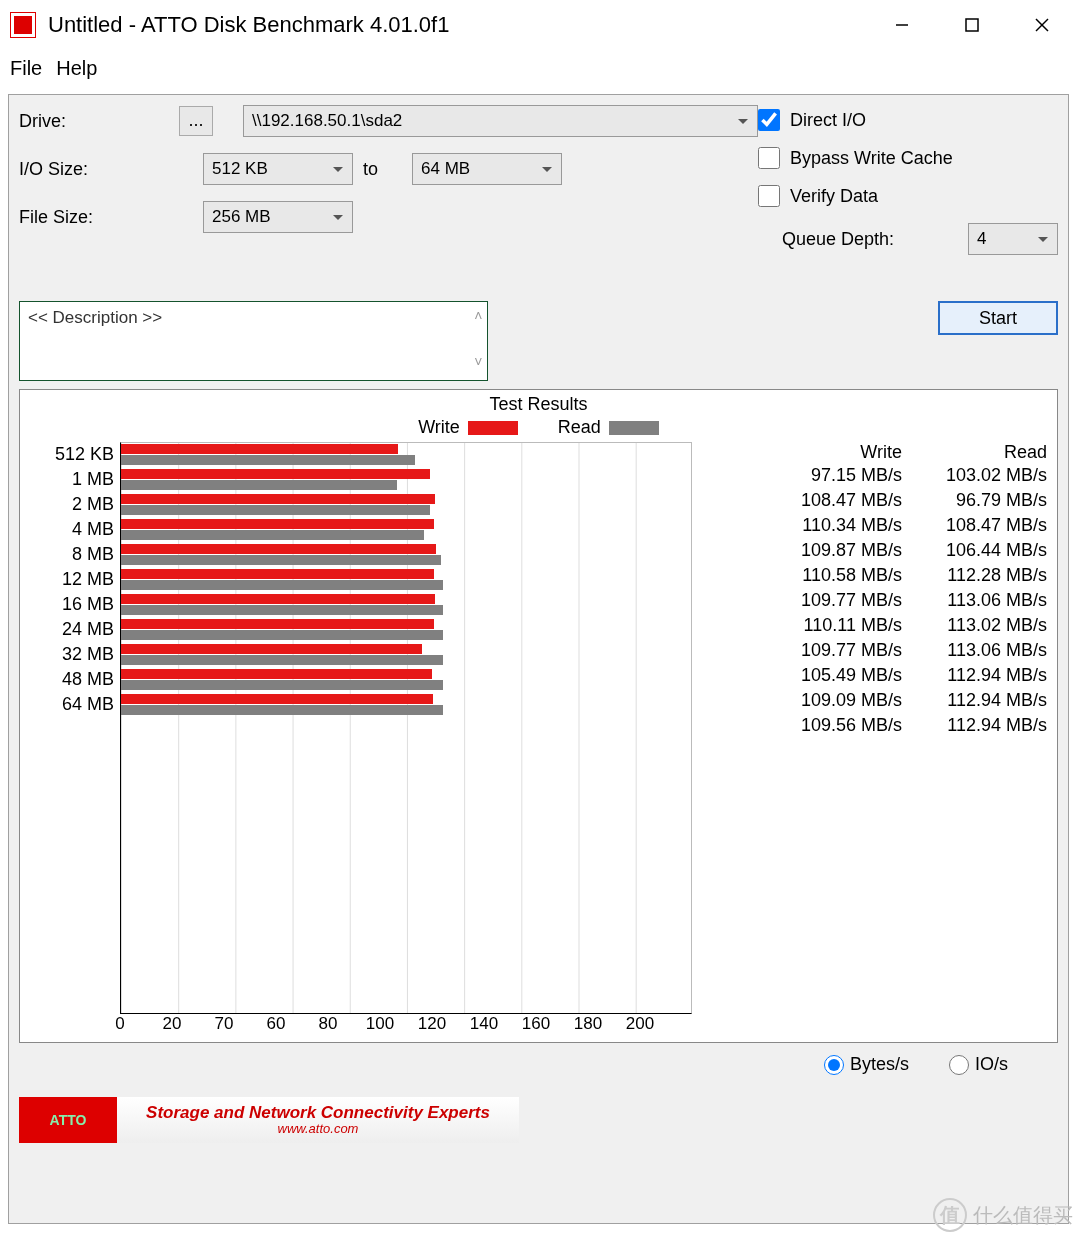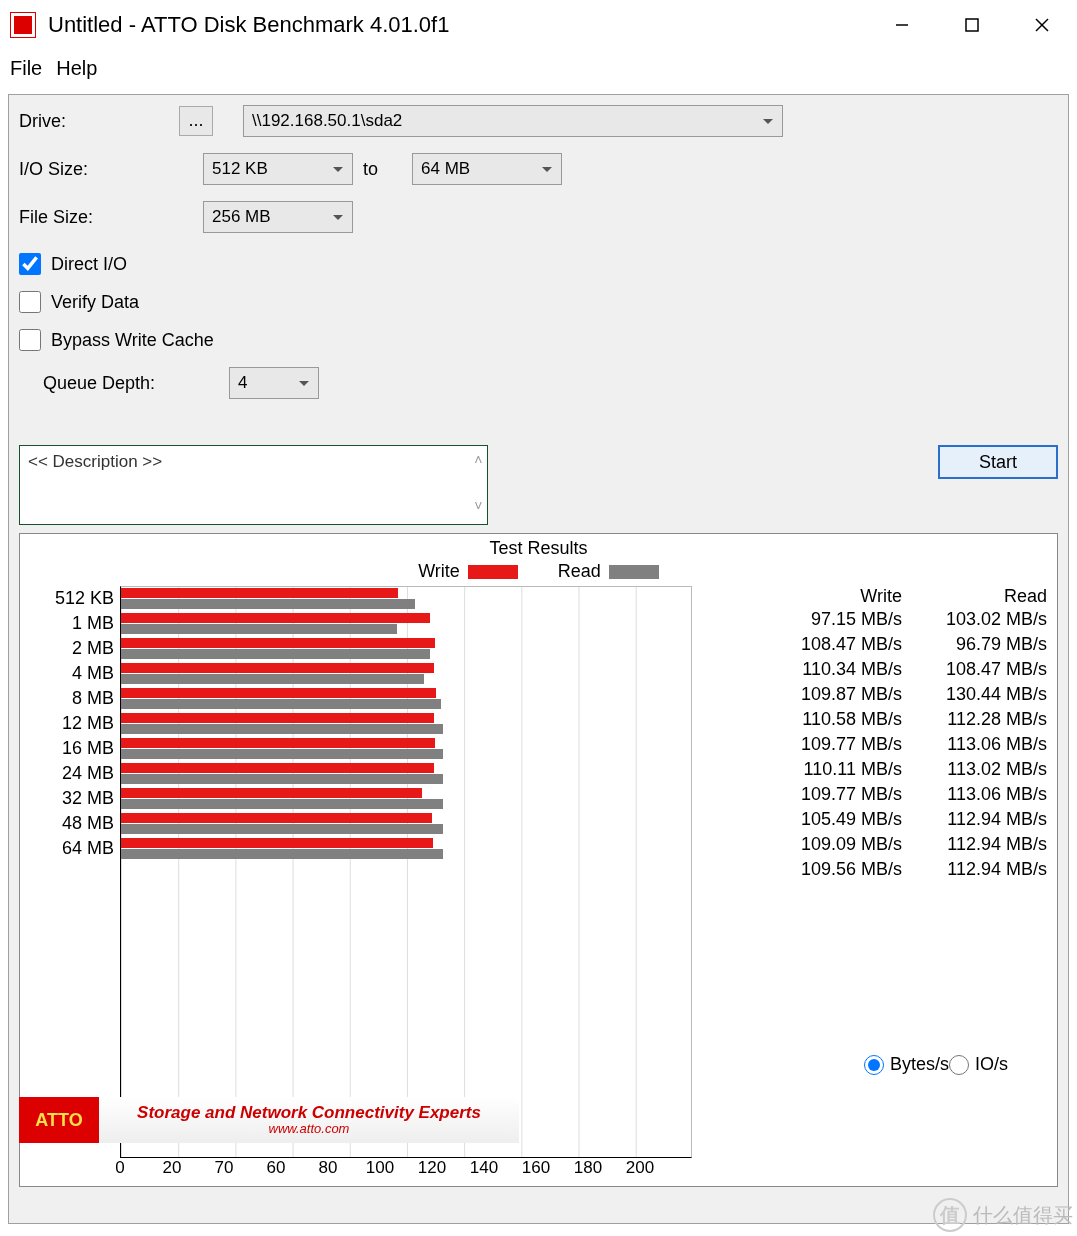--- a/index.html
+++ b/index.html
@@ -9,21 +9,21 @@
 .titlebar .icon { width: 26px; height: 26px; background: #fff; border: 1px solid #d00; display: flex; align-items: center; justify-content: center; margin-right: 12px; }
 .titlebar .icon-inner { width: 18px; height: 18px; background: #d00; }
 .titlebar .title { font-size: 22px; flex: 1; }
 .winbtn { width: 70px; height: 50px; display: flex; align-items: center; justify-content: center; font-size: 18px; }
 .winbtn svg { width: 16px; height: 16px; }
 
 .menubar { height: 36px; display: flex; align-items: center; padding: 0 10px; font-size: 20px; gap: 14px; }
 
 .content { border: 1px solid #a0a0a0; margin: 8px; padding: 10px 10px 10px 10px; background: #f0f0f0; position: relative; height: 1130px; }
 
-.form-area { display: flex; flex-direction: column; }
+.form-area { display: flex; }
 .form-left { flex: 1; }
 .form-right { width: 300px; padding-top: 4px; }
 
 .row { display: flex; align-items: center; margin-bottom: 16px; }
 .lab { width: 160px; font-size: 18px; }
 .btn-small { width: 34px; height: 30px; border: 1px solid #aaa; background: #e8e8e8; text-align: center; line-height: 26px; margin-right: 6px; }
 select, .select-fake { height: 32px; border: 1px solid #999; background: #e8e8e8; font-size: 17px; padding: 0 30px 0 8px; appearance: none; position: relative; display: inline-flex; align-items: center; }
 .select-wrap { position: relative; display: inline-block; margin-left: 24px; }
 .select-wrap::after { content: ""; position: absolute; right: 10px; top: 50%; margin-top: -2px; border: 5px solid transparent; border-top-color: #555; pointer-events: none; }
 .to-lab { margin: 0 10px; }
@@ -54,25 +54,25 @@
 .xaxis { display: flex; width: 572px; margin-left: 100px; font-size: 17px; }
 .xaxis div { width: 57.2px; text-align: center; transform: translateX(-50%); }
 .xaxis-lab { text-align: center; width: 572px; margin-left: 100px; font-size: 18px; margin-top:2px;}
 
 .results-col { width: 290px; margin-left: auto; font-size: 18px; }
 .results-head { display: flex; }
 .results-head div { flex: 1; text-align: right; padding-right: 10px; }
 .res-row { display: flex; height: 25px; align-items: center; justify-content: flex-end; }
 .res-row div { flex: 1; text-align: right; padding-right: 10px; white-space: nowrap; }
 
-.bottom-radios { position: absolute; bottom: 148px; right: 60px; display: flex; font-size: 18px; align-items:center;}
+.bottom-radios { position: absolute; bottom: 148px; right: 60px; display: flex; gap: 40px; font-size: 18px; align-items:center;}
 .bottom-radios input { width:20px; height:20px; margin-right:6px; vertical-align:middle;}
 
 .banner { position: absolute; left: 10px; bottom: 80px; width: 500px; height: 46px; border: 0; background: linear-gradient(#fff,#eee); display: flex; align-items: center; }
-.banner .bl { width: 80px; height: 100%; background: #d00; color:#fde047; display:flex;align-items:center;justify-content:center; font-weight:bold; font-size:18px;}
+.banner .bl { width: 98px; height: 100%; background: #d00; color:#86efac; display:flex;align-items:center;justify-content:center; font-weight:bold; font-size:14px;}
 .banner .bt { flex:1; text-align:center; color:#c00; font-weight:bold; font-style:italic; font-size:17px; line-height:1.1;}
 .banner .bt small{display:block; font-size:13px; font-weight:normal;}
 
 .watermark { position: absolute; right: 4px; bottom: 4px; color: #bbb; font-size: 20px; display:flex; align-items:center; gap:6px;}
 .watermark .wm-icon{ width:34px;height:34px;border:2px solid #ccc;border-radius:50%;display:flex;align-items:center;justify-content:center;color:#ccc;font-weight:bold;}
 </style>
 </head>
 <body>
 
 <div class="titlebar">
@@ -122,25 +122,25 @@
         <span class="select-wrap"><span class="select-fake" style="width:150px;">256 MB</span></span>
       </div>
     </div>
     <div class="form-right">
       <label class="chk">
           <input type="checkbox" checked="" style="">
           <span>Direct I/O</span>
         </label>
       <label class="chk">
           <input type="checkbox" style="">
-          <span>Verify Data</span>
+          <span>Bypass Write Cache</span>
         </label>
       <label class="chk">
           <input type="checkbox" style="">
-          <span>Bypass Write Cache</span>
+          <span>Verify Data</span>
         </label>
       <div class="row" style="margin-top:6px;">
         <span style="flex:1;margin-left:24px;">Queue Depth:</span>
         <span class="select-wrap"><span class="select-fake" style="width:90px;">4</span></span>
       </div>
     </div>
   </div>
 
   <div class="desc-row">
     <div class="desc-box">
@@ -233,21 +233,21 @@
             <div class="res-row">
               <div>108.47 MB/s</div>
               <div>96.79 MB/s</div>
             </div>
             <div class="res-row">
               <div>110.34 MB/s</div>
               <div>108.47 MB/s</div>
             </div>
             <div class="res-row">
               <div>109.87 MB/s</div>
-              <div>130.44 MB/s</div>
+              <div>106.44 MB/s</div>
             </div>
             <div class="res-row">
               <div>110.58 MB/s</div>
               <div>112.28 MB/s</div>
             </div>
             <div class="res-row">
               <div>109.77 MB/s</div>
               <div>113.06 MB/s</div>
             </div>
             <div class="res-row">

